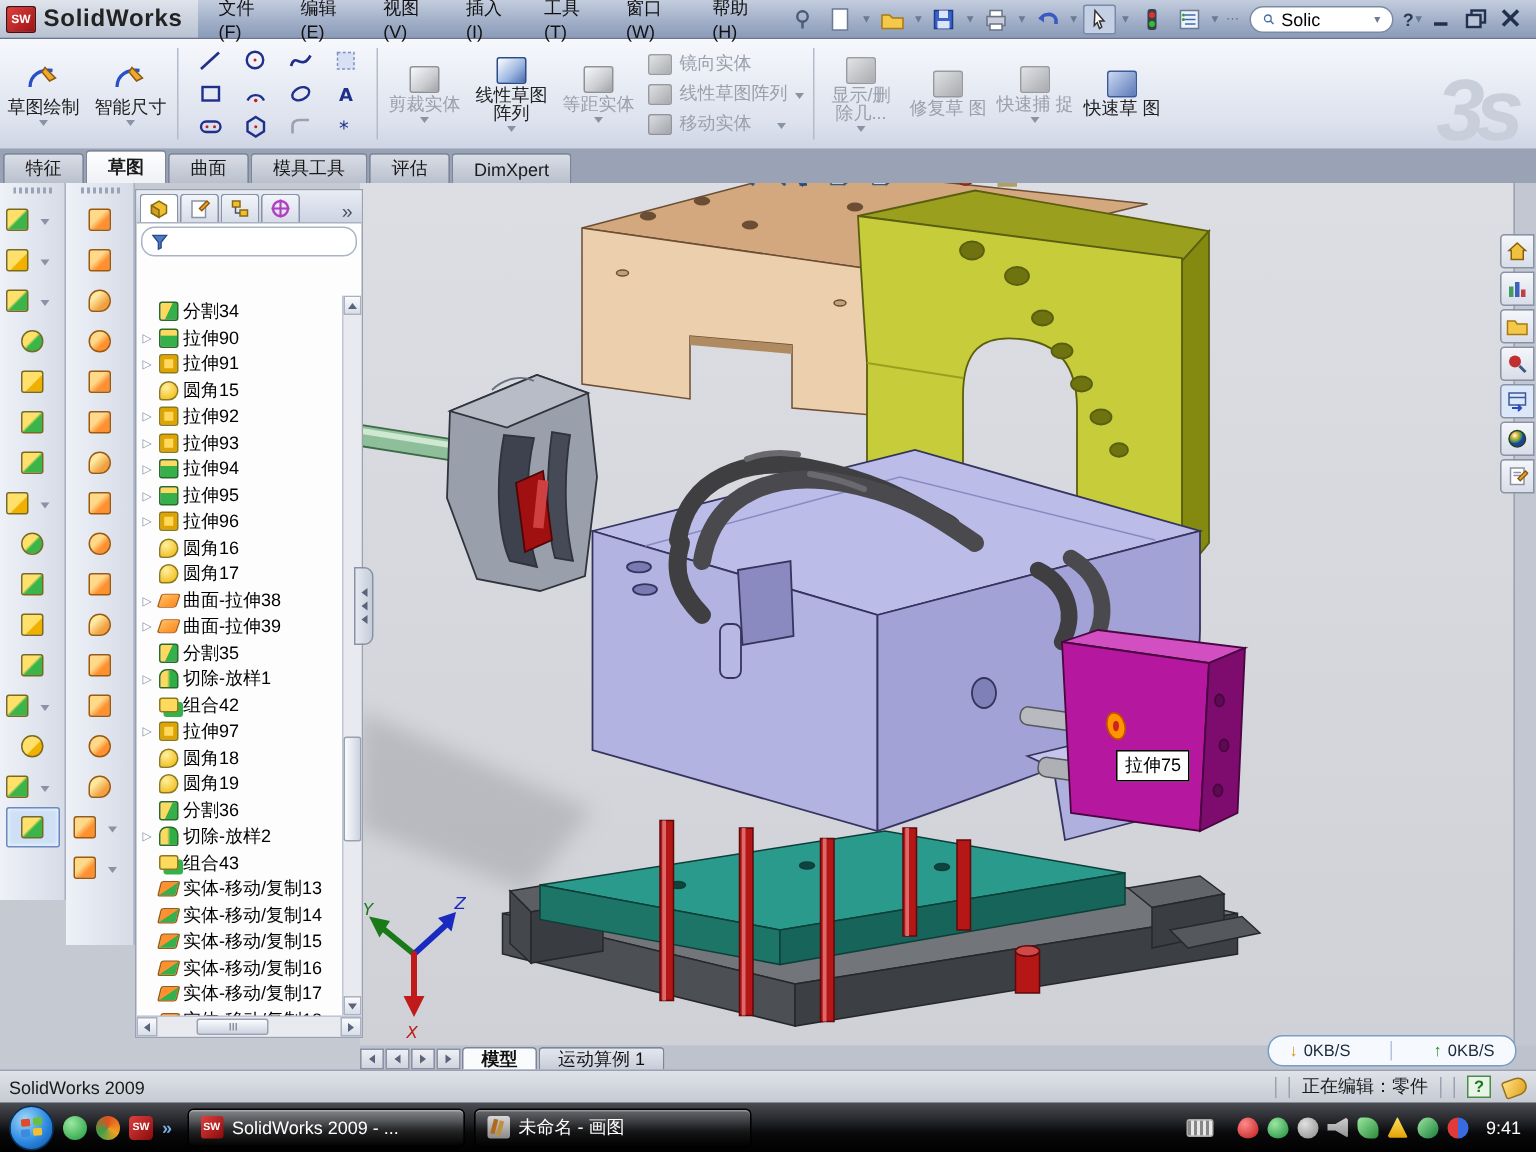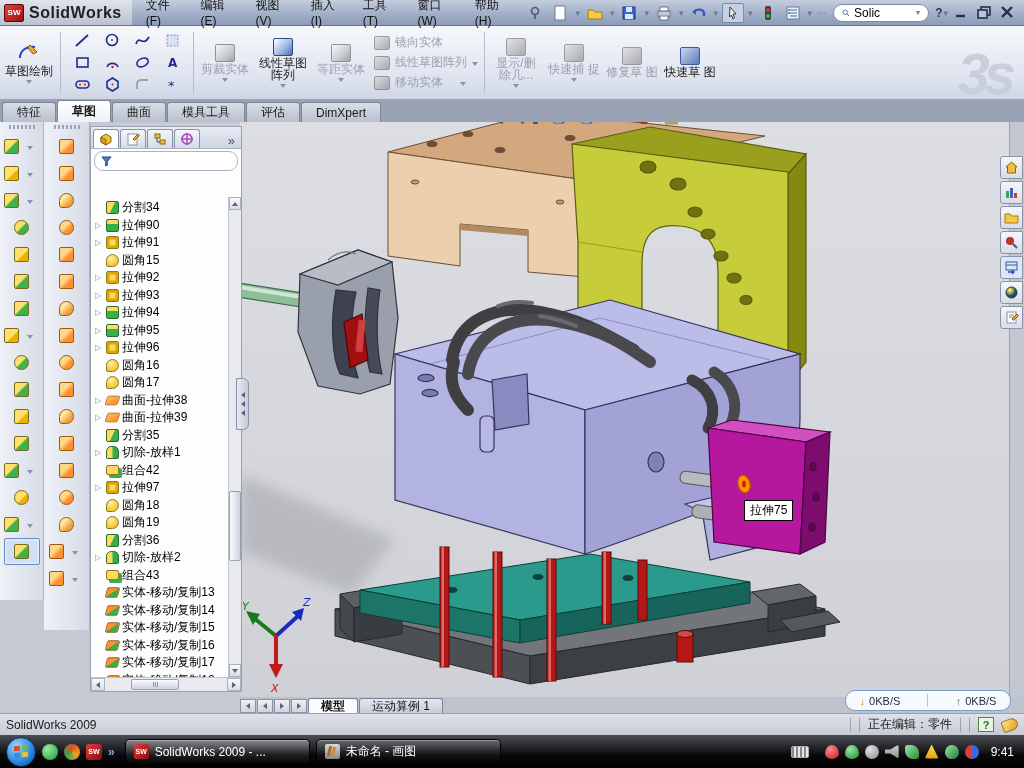--- a/index.html
+++ b/index.html
@@ -350,20 +350,27 @@
 
 <div id="cmdbar" class="abs">
   <div class="watermark">3s</div>
   <div class="bigbtn dd" data-icon="sketch">
       <span class="ic"><svg viewBox="0 0 24 22">
           <path d="M3 16 C3 8 10 4 18 5" fill="none" stroke="#2a50c8" stroke-width="2.2"></path>
           <path d="M13 3 L20 10 L16 12 L11 6 Z" fill="#f0a830" stroke="#8a5a10"></path>
         </svg></span>
       <span>草图绘制</span>
     </div>
+    <div class="bigbtn dd" data-icon="smart-dimension">
+      <span class="ic"><svg viewBox="0 0 24 22">
+          <path d="M3 16 C3 8 10 4 18 5" fill="none" stroke="#2a50c8" stroke-width="2.2"></path>
+          <path d="M13 3 L20 10 L16 12 L11 6 Z" fill="#f0a830" stroke="#8a5a10"></path>
+        </svg></span>
+      <span>智能尺寸</span>
+    </div>
   <div class="cmsep"></div>
   <div class="entgrid">
     <span class="ent">
         <svg viewBox="0 0 17 17">
           <line x1="2" y1="14" x2="14" y2="3" stroke="#20308a" stroke-width="1.8"></line>
         </svg>
       </span>
     <span class="ent">
         <svg viewBox="0 0 17 17">
           <circle cx="8" cy="8" r="5.5" fill="none" stroke="#20308a" stroke-width="1.6"></circle>
@@ -450,27 +457,27 @@
       <div class="stkrow disabled dd" data-icon="move-entities">
         <span class="ic ic-generic-blue"></span>
         <span>移动实体</span>
       </div>
   </div>
   <div class="cmsep"></div>
   <div class="cmbtn disabled dd" data-icon="display-delete-relations">
       <span class="ic ic-generic-blue"></span>
       <span>显示/删 除几...</span>
     </div>
+    <div class="cmbtn disabled" data-icon="repair-sketch">
+      <span class="ic ic-generic-blue"></span>
+      <span>修复草 图</span>
+    </div>
     <div class="cmbtn disabled dd" data-icon="quick-snaps">
       <span class="ic ic-generic-blue"></span>
       <span>快速捕 捉</span>
-    </div>
-    <div class="cmbtn disabled" data-icon="repair-sketch">
-      <span class="ic ic-generic-blue"></span>
-      <span>修复草 图</span>
     </div>
     <div class="cmbtn" data-icon="rapid-sketch">
       <span class="ic ic-generic-blue"></span>
       <span>快速草 图</span>
     </div>
 </div>
 
 <div id="tabstrip" class="abs">
   <div class="rtab">
       <span>特征</span>

